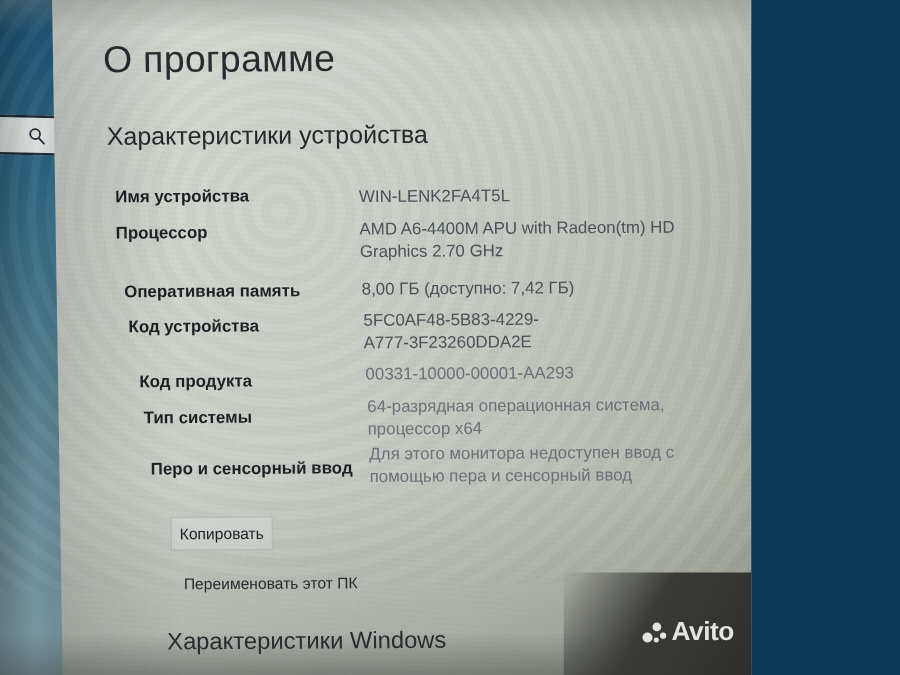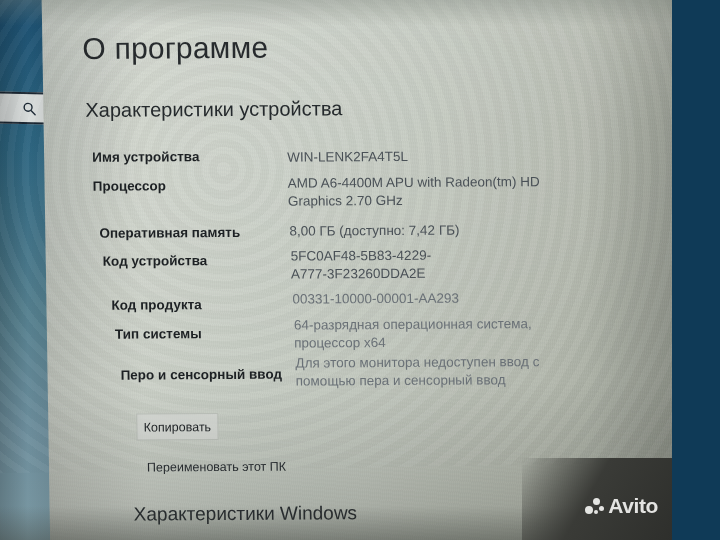--- a/index.html
+++ b/index.html
@@ -1,21 +1,21 @@
 <!DOCTYPE html>
 <html><head>
 <meta charset="utf-8">
 <style>
   html,body{margin:0;padding:0;}
   body{
     width:720px;height:540px;overflow:hidden;
     font-family:"Liberation Sans","DejaVu Sans",sans-serif;
     background:#0f3a57;
   }
-  #shot{position:relative;width:672px;height:540px;overflow:hidden;}
+  #shot{position:relative;width:601px;height:540px;overflow:hidden;}
 
   
   .bluestrip{
     position:absolute;left:0;top:0;width:62px;height:540px;
     background:linear-gradient(180deg,#1b4f71 0%,#2f6782 28%,#55808f 58%,#6e8f9d 80%,#7b98a2 100%);
   }
   .bluestrip:after{
     content:"";position:absolute;inset:0;
     background:linear-gradient(90deg,rgba(0,0,0,.18) 0%,rgba(0,0,0,0) 45%,rgba(0,0,0,.10) 100%);
   }

